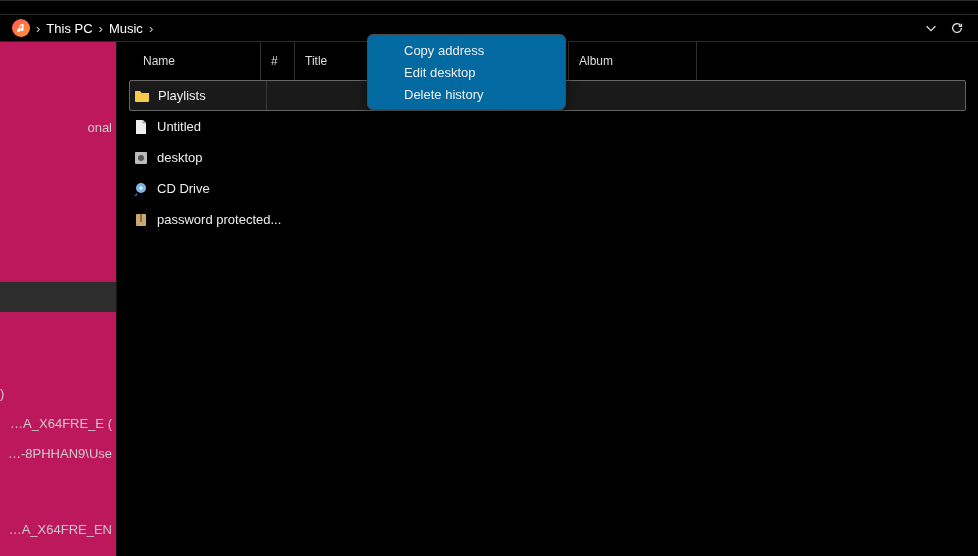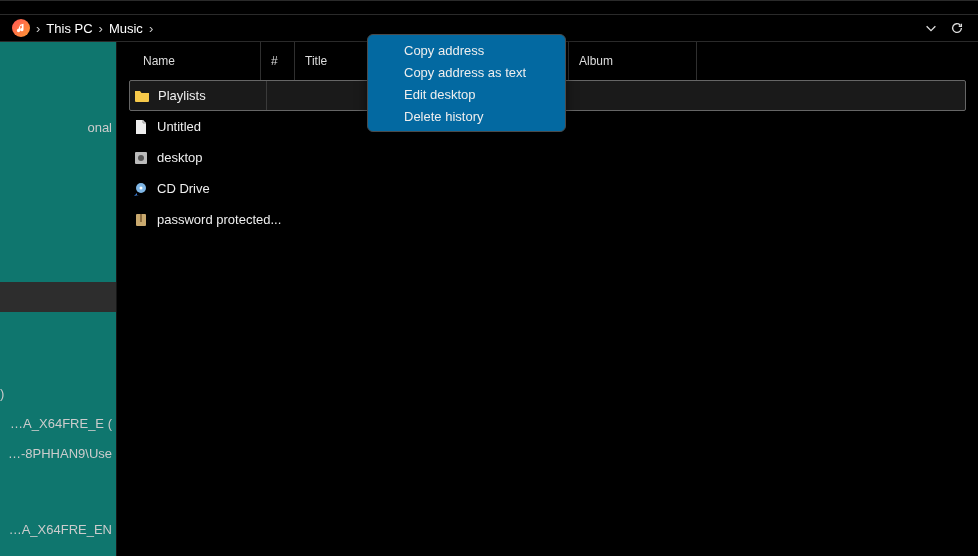--- a/index.html
+++ b/index.html
@@ -10,21 +10,21 @@
   .addressbar { position:absolute; top:14px; left:0; right:0; height:28px; display:flex; align-items:center; padding:0 8px; border-top:1px solid #2a2a2a; border-bottom:1px solid #2a2a2a; }
   .addr-icon { width:18px; height:18px; border-radius:50%; background:linear-gradient(135deg,#f55,#f93); display:flex; align-items:center; justify-content:center; margin-left:4px; }
   .addr-icon svg{width:10px;height:10px;}
   .crumb-sep { color:#ccc; margin:0 6px; font-size:13px; }
   .crumb { color:#fff; font-size:13px; }
   .spacer { flex:1; }
   .addr-btn { width:26px; height:26px; display:flex; align-items:center; justify-content:center; color:#ddd; }
   .addr-btn svg{width:14px;height:14px;stroke:#ddd;fill:none;stroke-width:1.5;}
 
   
-  .sidebar { position:absolute; top:42px; left:0; width:116px; bottom:0; background:#0f766e; color:#ccc; font-size:13px; overflow:hidden; }
+  .sidebar { position:absolute; top:42px; left:0; width:116px; bottom:0; background:#be185d; color:#ccc; font-size:13px; overflow:hidden; }
   .sidebar .row{ height:30px; display:flex; align-items:center; padding-left:0; white-space:nowrap;}
   .sidebar .sel{ background:#2d2d2d; }
   .sidebar .txt{ overflow:hidden; text-overflow:ellipsis;}
   .sidebar .txt.clip-right{ direction:rtl; text-align:right; padding-right:4px; width:100%;}
 
   
   .main { position:absolute; top:42px; left:116px; right:0; bottom:0; background:#000; border-left:1px solid #161616;}
   .header-row { height:38px; display:flex; align-items:center; border-bottom:0; padding-left:16px; color:#ddd; font-size:12px;}
   .hdr { display:flex; align-items:center; height:100%; border-right:1px solid #2f2f2f; padding:0 10px;}
   .hdr.name{ width:128px;}
@@ -170,21 +170,18 @@
     </span>
     <span class="fname">password protected...</span>
   </div>
 </div>
 
 <div class="context-menu">
   <div class="cm-item">
       <span>Copy address</span>
     </div>
   <div class="cm-item">
-      <span>Copy address as text</span>
-    </div>
-  <div class="cm-item">
       <span>Edit desktop</span>
     </div>
   <div class="cm-item">
       <span>Delete history</span>
     </div>
 </div>
 
 </body></html>

